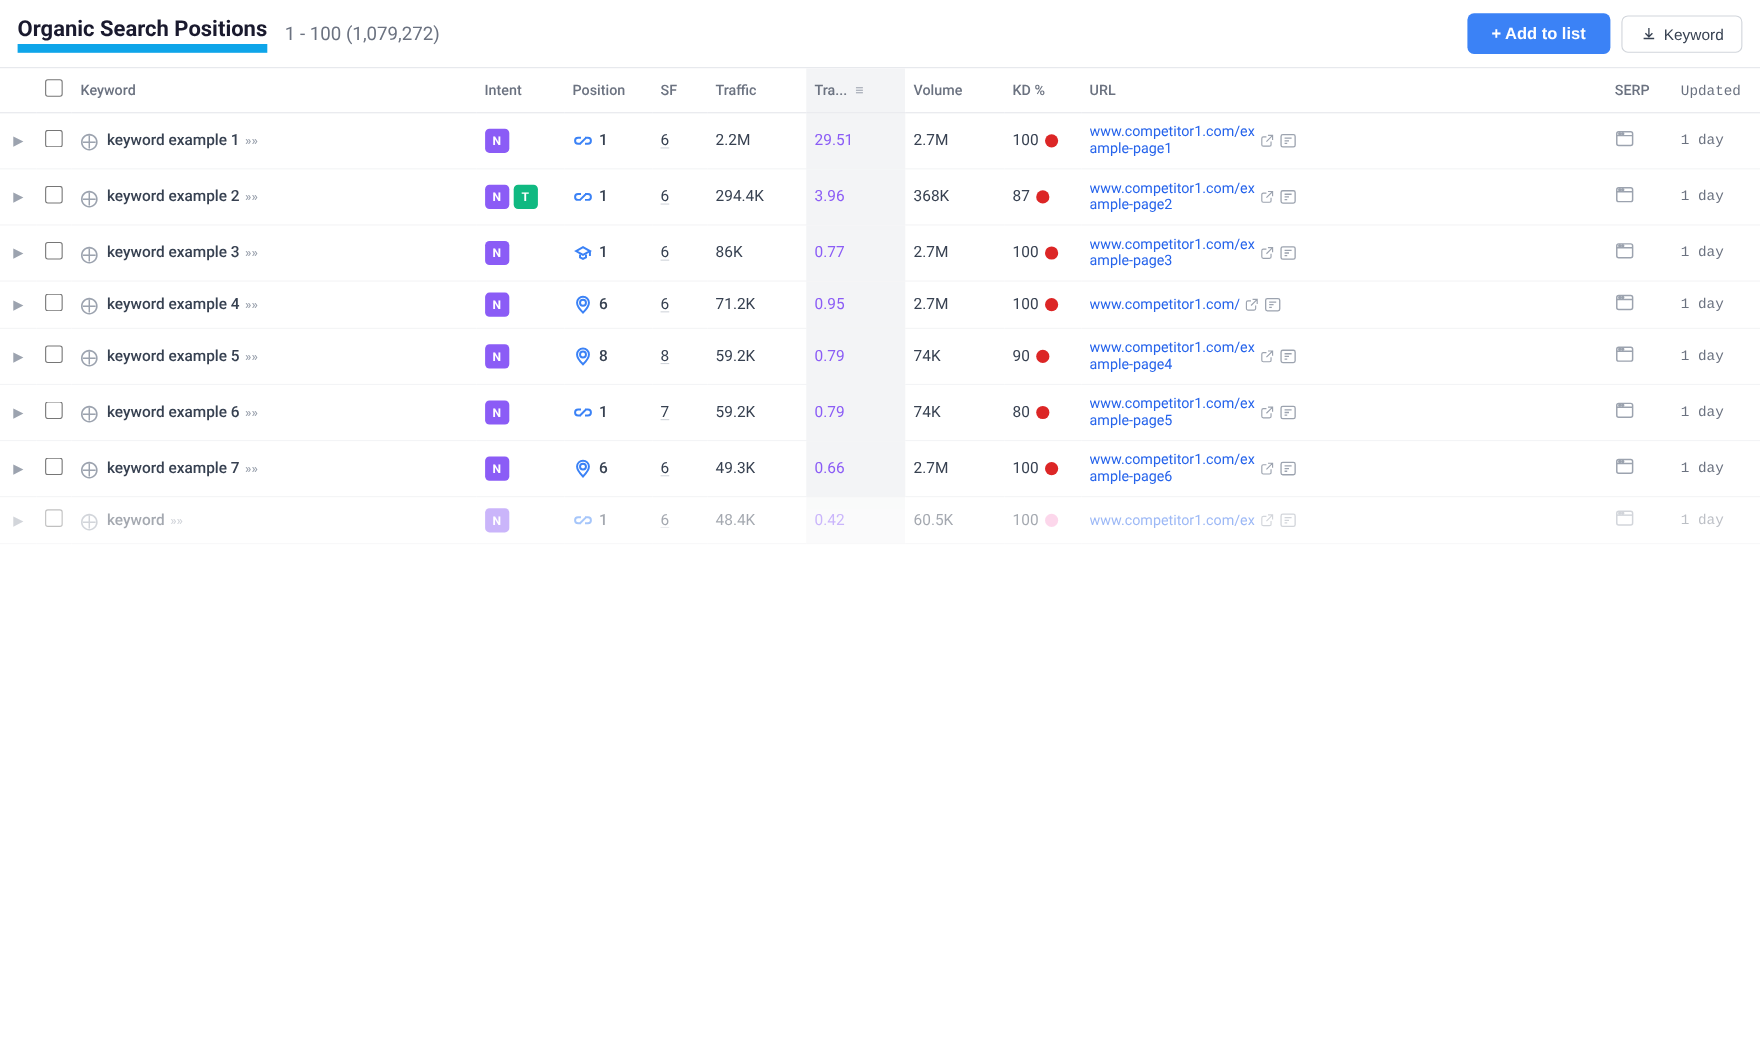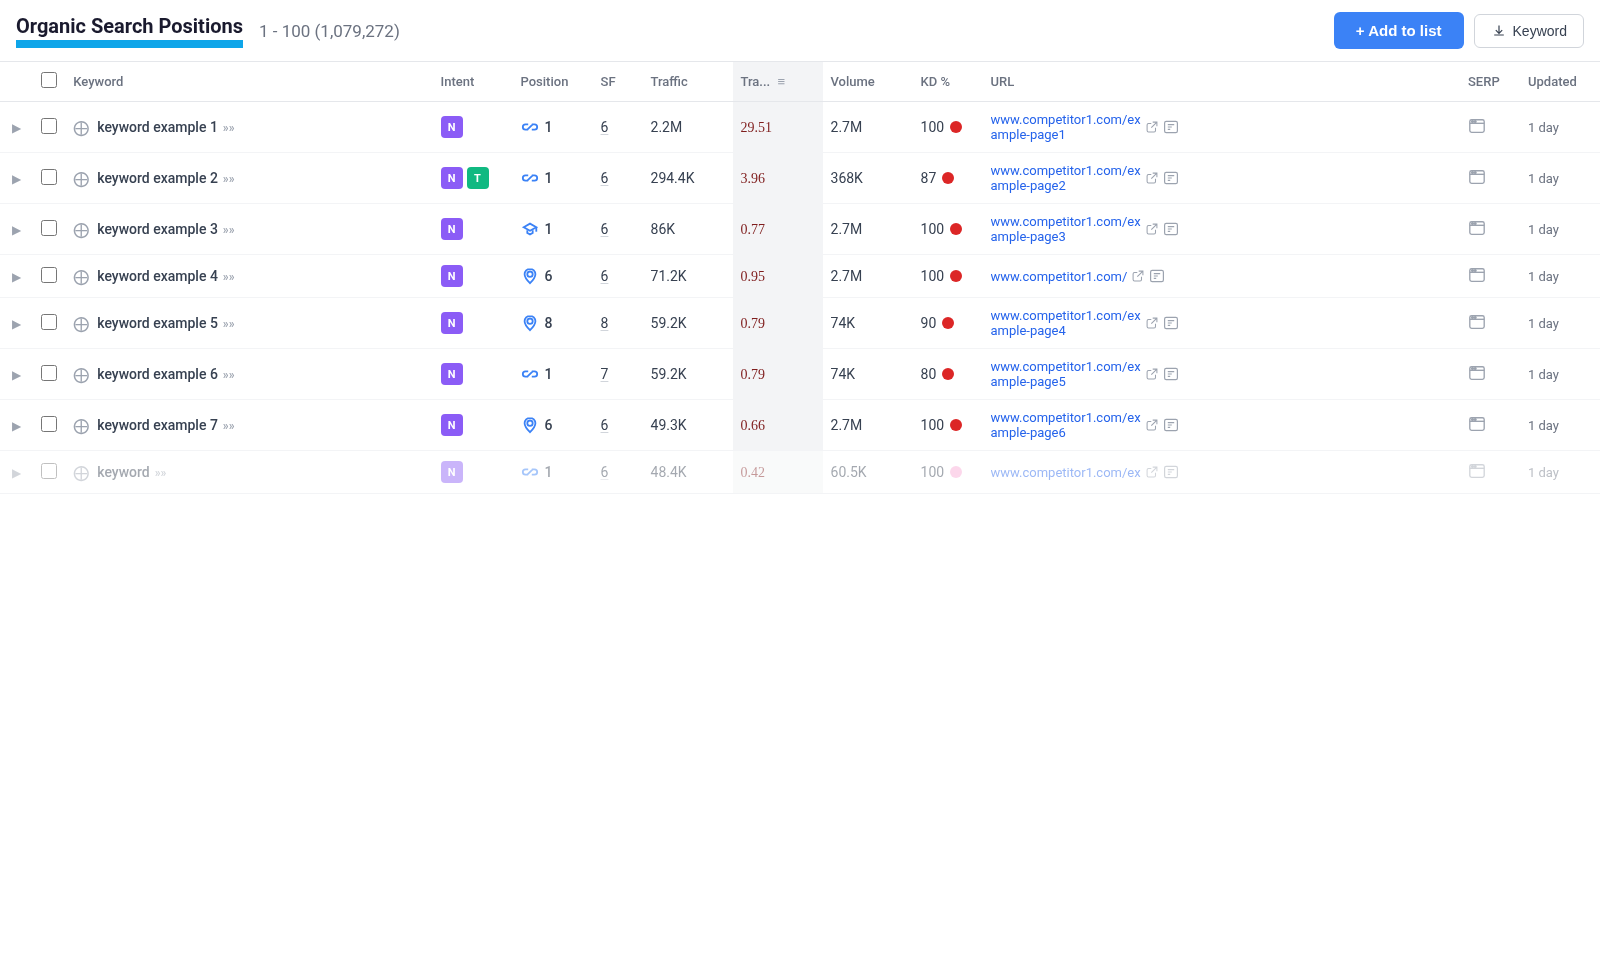--- a/index.html
+++ b/index.html
@@ -128,21 +128,21 @@
     .col-keyword { min-width: 200px; }
     .col-intent { width: 80px; }
     .col-position { width: 80px; }
     .col-sf { width: 50px; }
     .col-traffic { width: 90px; }
     .col-tra { width: 90px; background: #f3f4f6; }
     .col-volume { width: 90px; }
     .col-kd { width: 70px; }
     .col-url { min-width: 260px; }
     .col-serp { width: 60px; }
-    .col-updated { width: 80px; }
+    .col-updated { width: 80px; font-family: Liberation Mono, monospace; }
 
     .expand-btn {
       cursor: pointer;
       color: #9ca3af;
       font-size: 12px;
       padding: 2px 4px;
       border-radius: 3px;
       user-select: none;
     }
 
@@ -205,22 +205,21 @@
       text-decoration: underline;
       text-decoration-color: #d1d5db;
       text-underline-offset: 2px;
     }
 
     .traffic-val {
       color: #374151;
     }
 
     .tra-val {
-      color: #7f1d1d;
-      font-family: Liberation Serif, serif;
+      color: #8b5cf6;
     }
 
     .volume-val {
       color: #374151;
     }
 
     .kd-cell {
       display: flex;
       align-items: center;
       gap: 6px;

